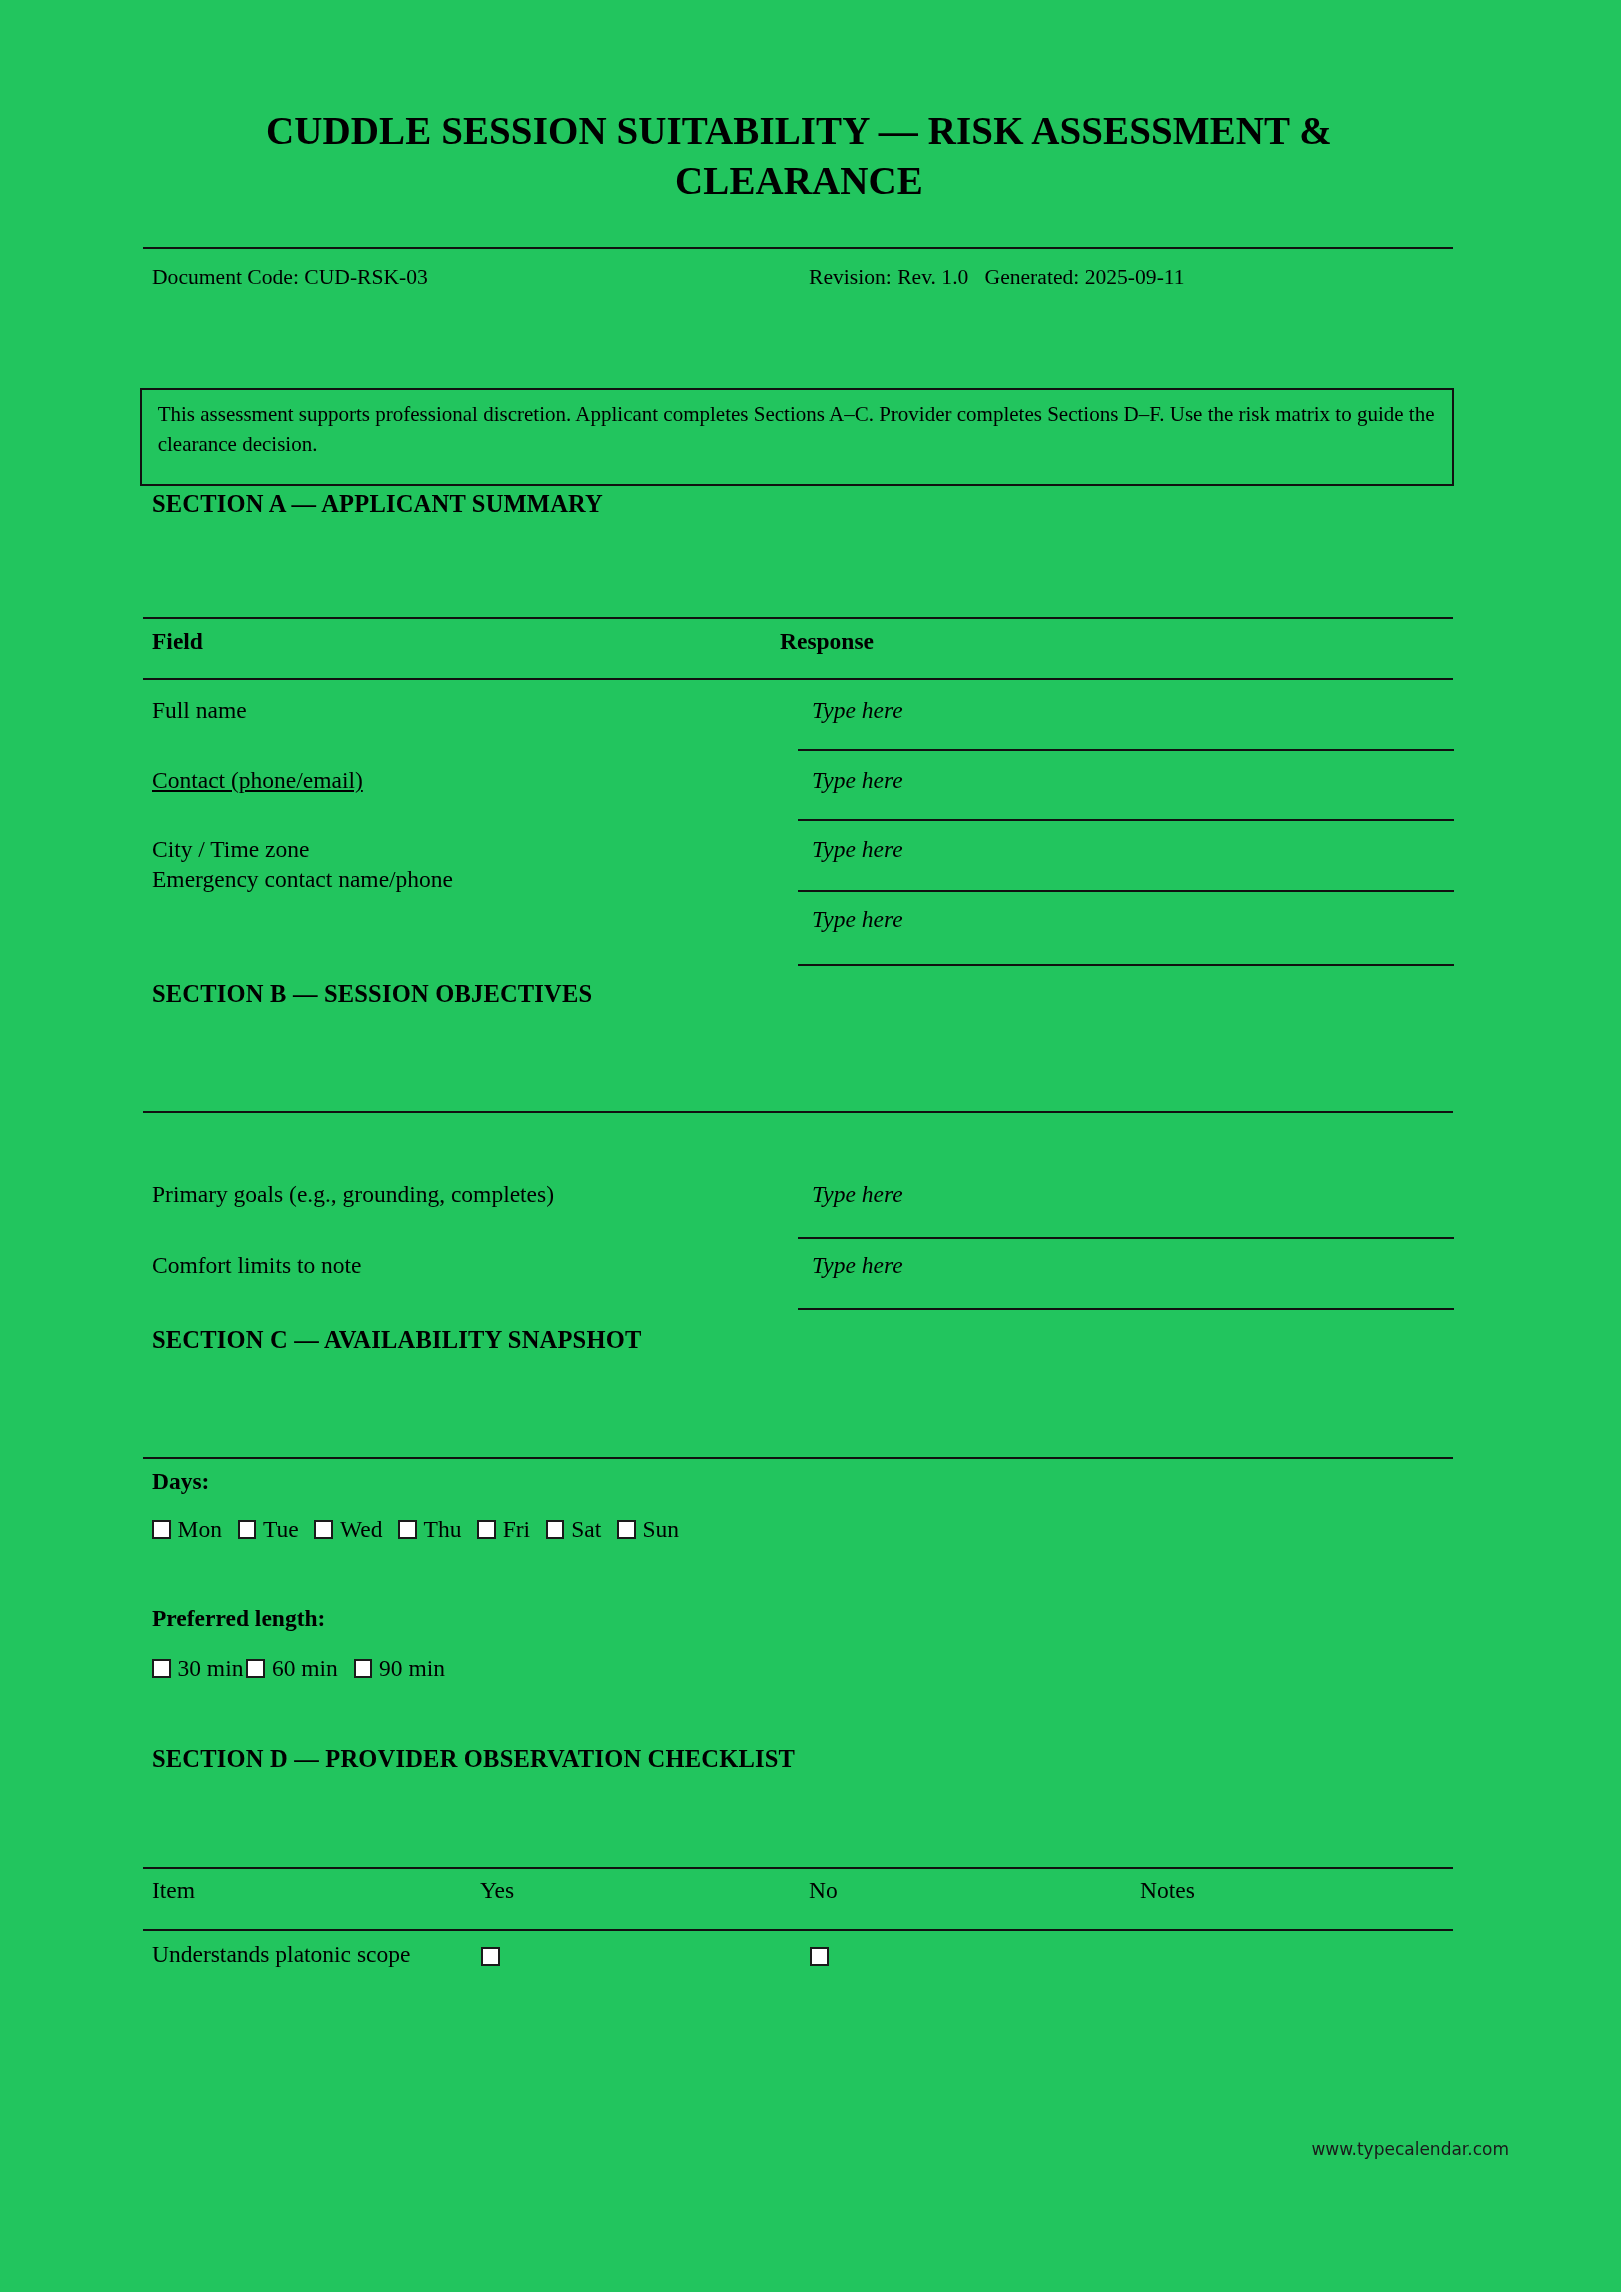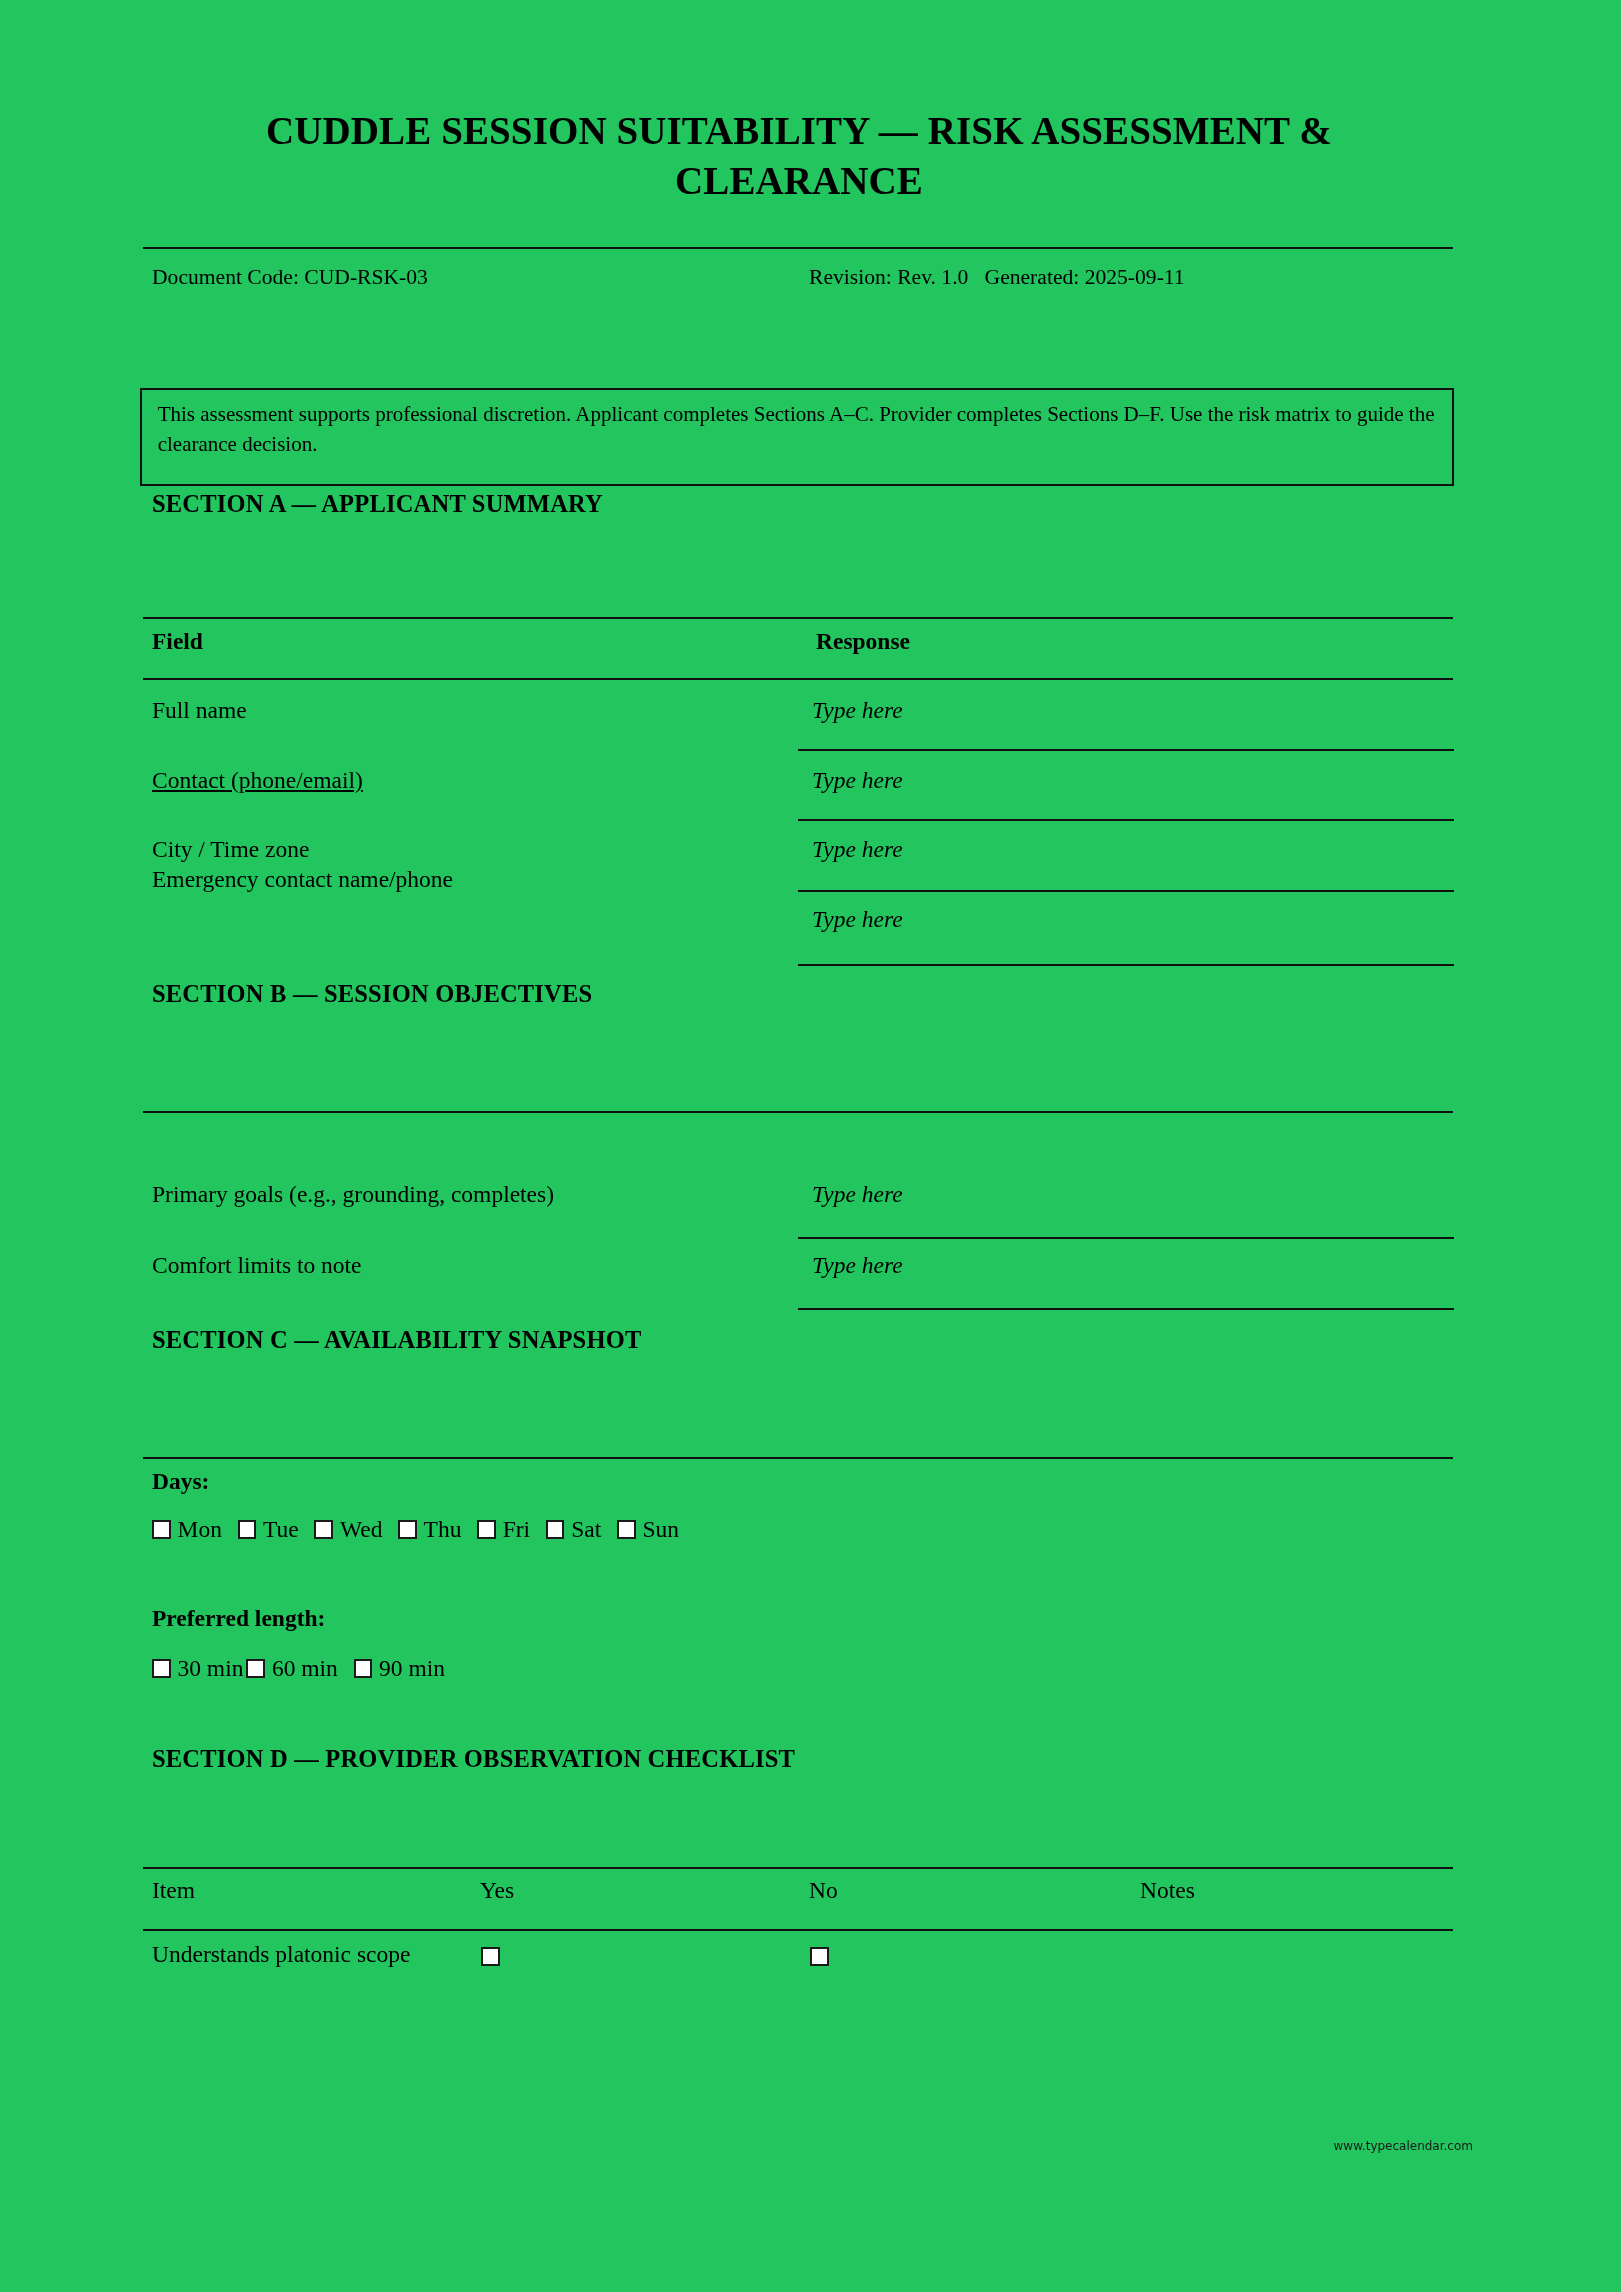--- a/index.html
+++ b/index.html
@@ -136,22 +136,23 @@
   .cb-cell .cb { margin-right: 0; }
 
   
   .footer {
     position: absolute;
     left: 0;
     top: 2139px;
     width: 1473px;
     text-align: right;
     font-family: "DejaVu Sans", "Liberation Sans", sans-serif;
-    font-size: 12px;
+    font-size: 17px;
     color: #1a1a1a;
+    padding-left: 36px;
   }
 </style>
 </head>
 <body>
 
 <div class="page">
 
   <div class="doc-title">CUDDLE SESSION SUITABILITY — RISK ASSESSMENT &amp; CLEARANCE</div>
 
   <div class="rule" style="top:247px;"></div>
@@ -160,21 +161,21 @@
   <div class="meta-right">Revision: Rev. 1.0   Generated: 2025-09-11</div>
 
   <div class="intro-box">
     <div class="intro-text">This assessment supports professional discretion. Applicant completes Sections A–C. Provider completes Sections D–F. Use the risk matrix to guide the clearance decision.</div>
   </div>
 
   <div class="section-heading" style="top:490px;">SECTION A — APPLICANT SUMMARY</div>
 
   <div class="rule" style="top:617px;"></div>
   <div class="cell bold" style="left:152px; top:626px;">Field</div>
-  <div class="cell bold" style="left:816px; top:626px;">Response</div>
+  <div class="cell bold" style="left:780px; top:626px;">Response</div>
   <div class="rule thin" style="top:678px;"></div>
 
   <div class="cell" style="left:152px; top:695px;">Full name</div>
   <div class="cell ital" style="left:812px; top:695px;">Type here</div>
   <div class="resp-rule" style="top:749px;"></div>
 
   <div class="cell" style="left:152px; top:765px;text-decoration:underline;">Contact (phone/email)</div>
   <div class="cell ital" style="left:812px; top:765px;">Type here</div>
   <div class="resp-rule" style="top:819px;"></div>
 

